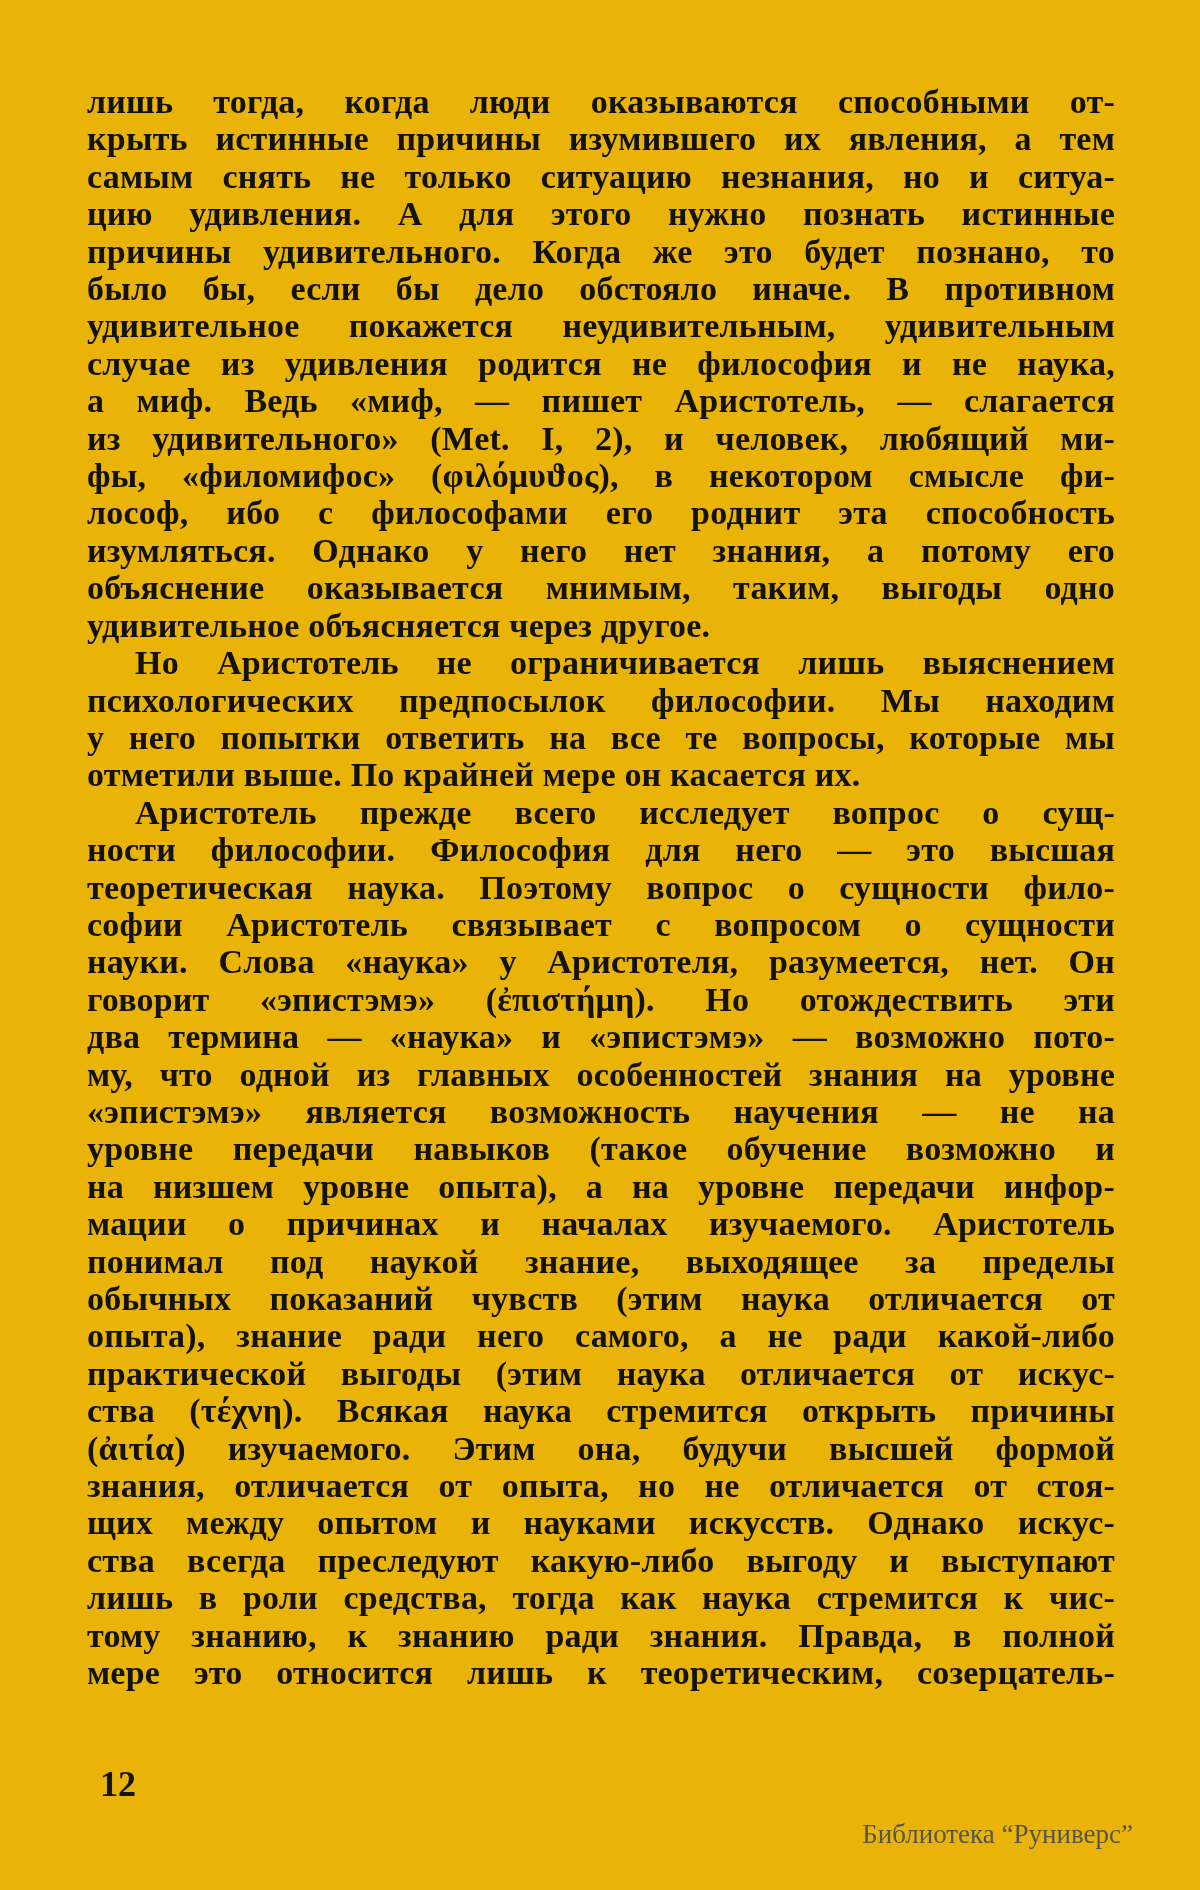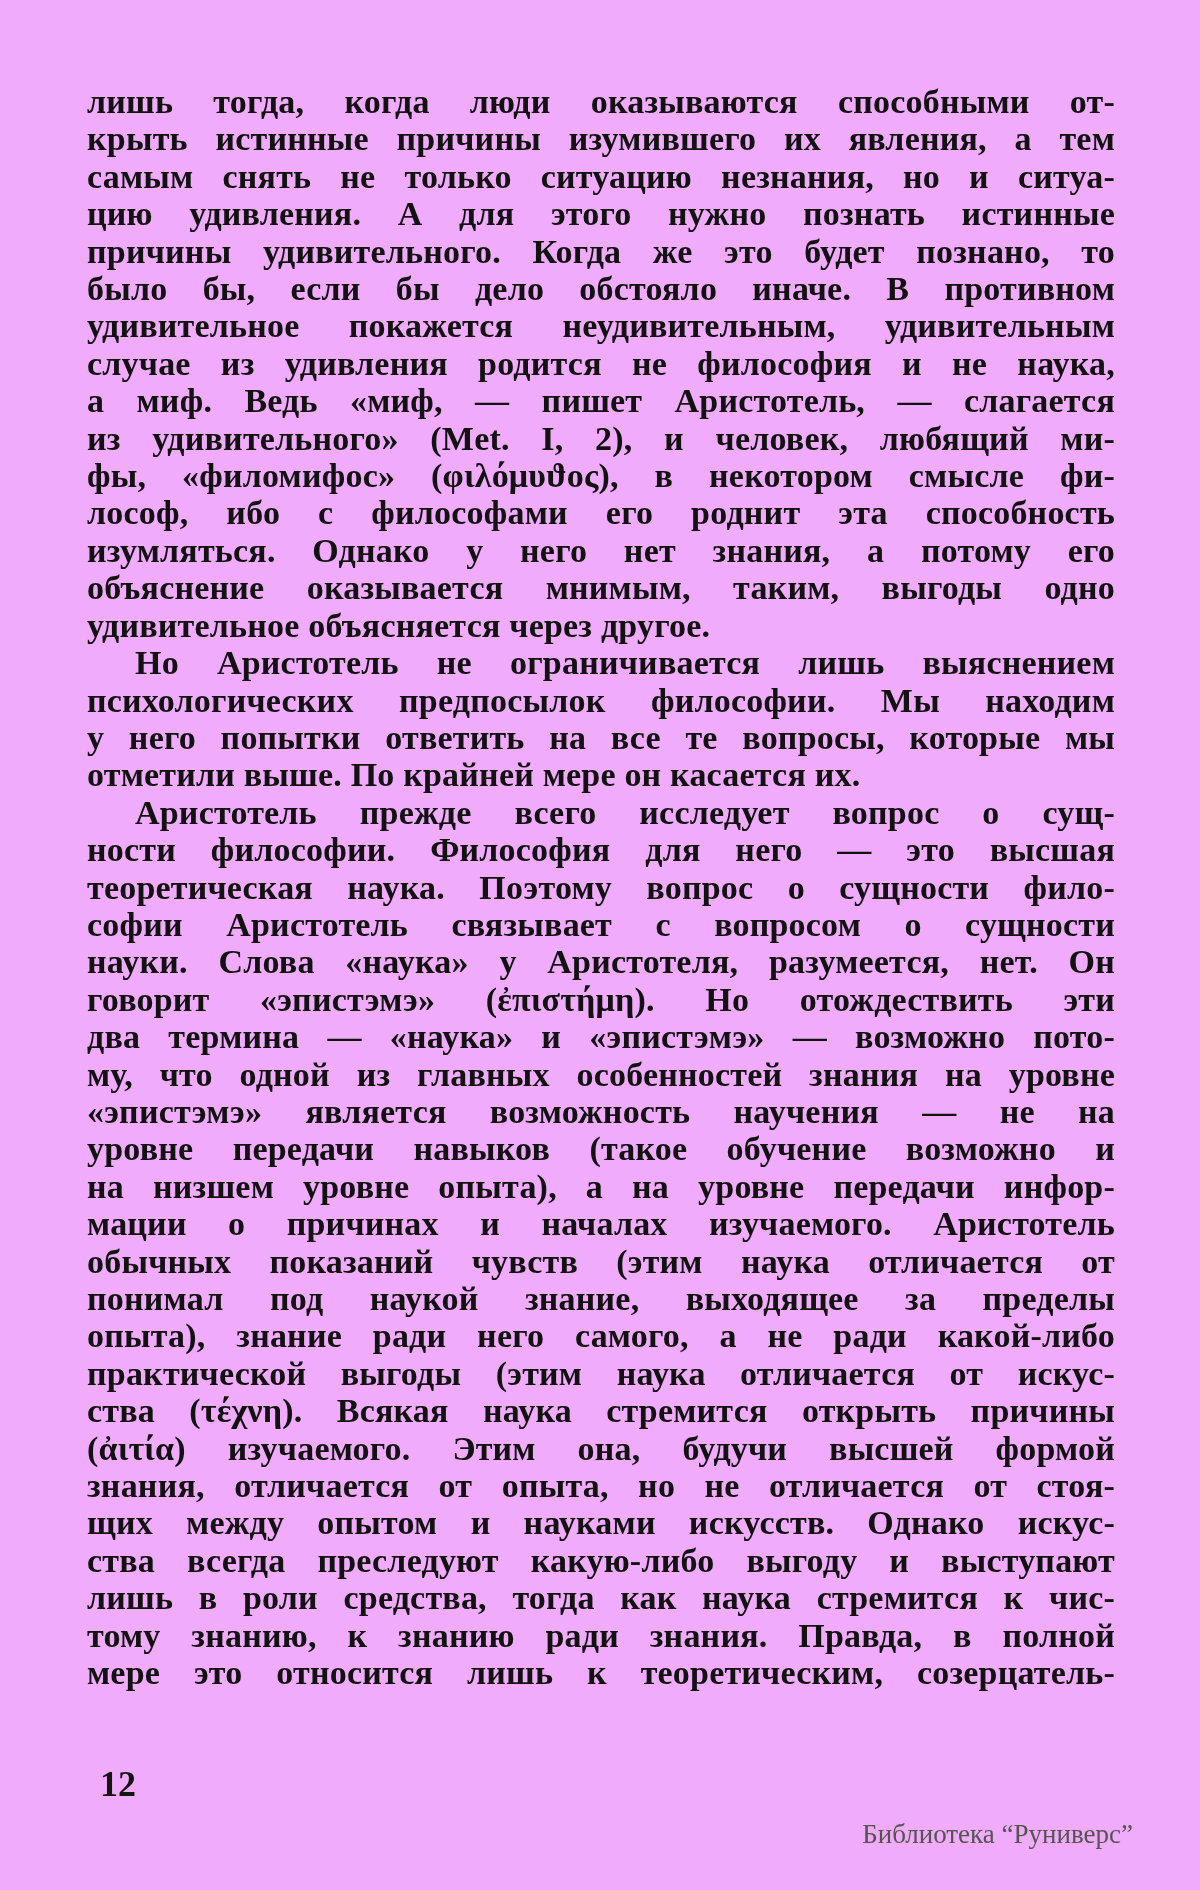--- a/index.html
+++ b/index.html
@@ -4,21 +4,21 @@
 <style>
   html, body {
     margin: 0;
     padding: 0;
     background: #fdfdfb;
   }
   .page {
     position: relative;
     width: 1200px;
     height: 1890px;
-    background: #f0abfc;
+    background: #eab308;
     overflow: hidden;
   }
   .text-block {
     position: absolute;
     left: 87px;
     top: 83px;
     width: 1028px;
   }
   .line {
     font-family: "Liberation Serif", "DejaVu Serif", serif;
@@ -85,22 +85,22 @@
       <div class="line">теоретическая наука. Поэтому вопрос о сущности фило-</div>
       <div class="line">софии Аристотель связывает с вопросом о сущности</div>
       <div class="line">науки. Слова «наука» у Аристотеля, разумеется, нет. Он</div>
       <div class="line">говорит «эпистэмэ» (ἐπιστήμη). Но отождествить эти</div>
       <div class="line">два термина — «наука» и «эпистэмэ» — возможно пото-</div>
       <div class="line">му, что одной из главных особенностей знания на уровне</div>
       <div class="line">«эпистэмэ» является возможность научения — не на</div>
       <div class="line">уровне передачи навыков (такое обучение возможно и</div>
       <div class="line">на низшем уровне опыта), а на уровне передачи инфор-</div>
       <div class="line">мации о причинах и началах изучаемого. Аристотель</div>
+      <div class="line">понимал под наукой знание, выходящее за пределы</div>
       <div class="line">обычных показаний чувств (этим наука отличается от</div>
-      <div class="line">понимал под наукой знание, выходящее за пределы</div>
       <div class="line">опыта), знание ради него самого, а не ради какой-либо</div>
       <div class="line">практической выгоды (этим наука отличается от искус-</div>
       <div class="line">ства (τέχνη). Всякая наука стремится открыть причины</div>
       <div class="line">(ἀιτία) изучаемого. Этим она, будучи высшей формой</div>
       <div class="line">знания, отличается от опыта, но не отличается от стоя-</div>
       <div class="line">щих между опытом и науками искусств. Однако искус-</div>
       <div class="line">ства всегда преследуют какую-либо выгоду и выступают</div>
       <div class="line">лишь в роли средства, тогда как наука стремится к чис-</div>
       <div class="line">тому знанию, к знанию ради знания. Правда, в полной</div>
       <div class="line">мере это относится лишь к теоретическим, созерцатель-</div>

